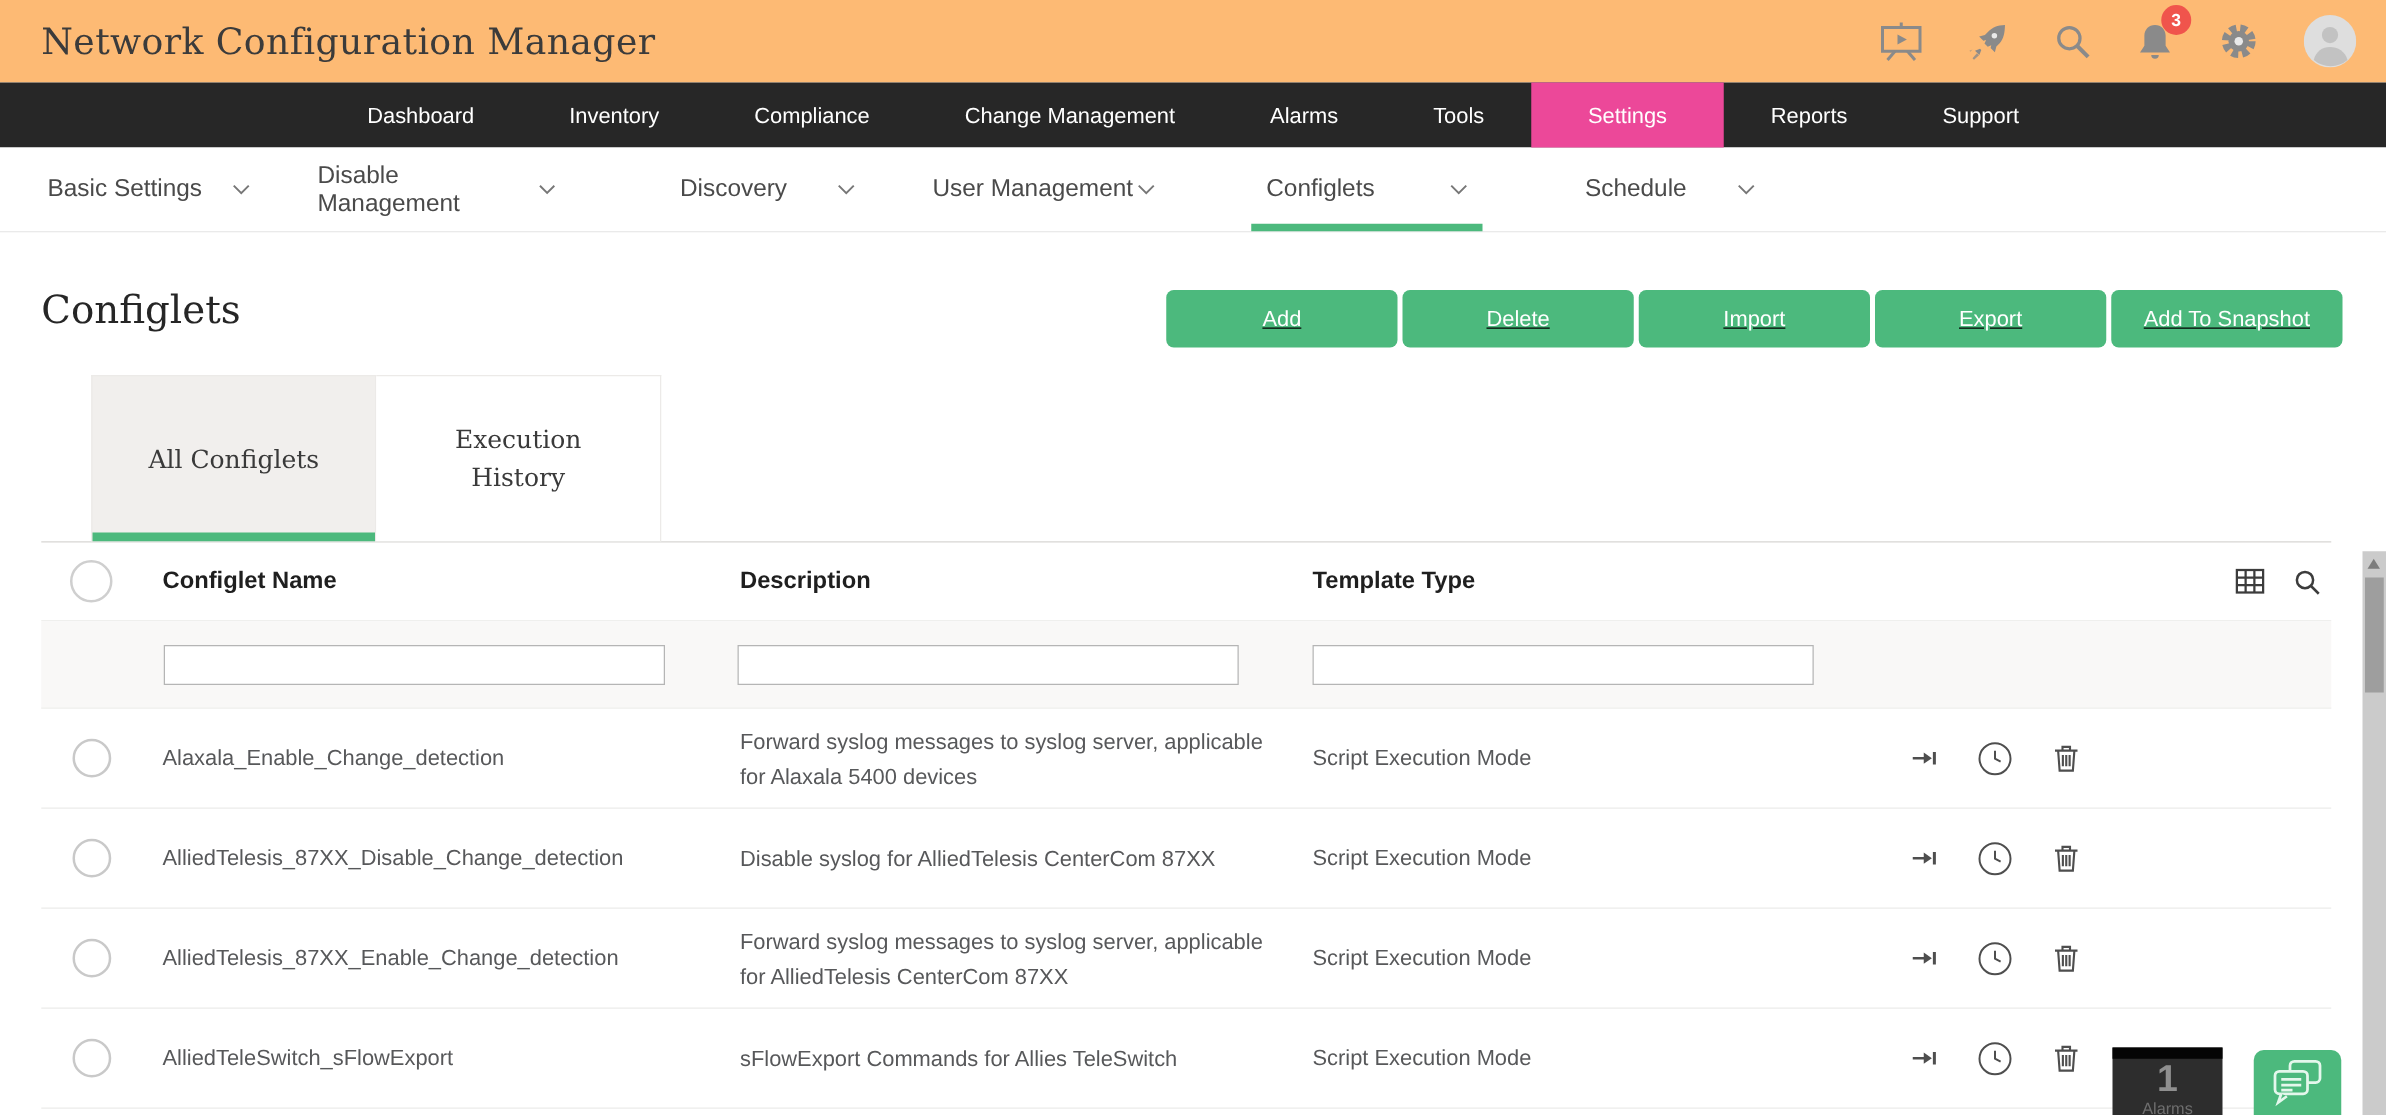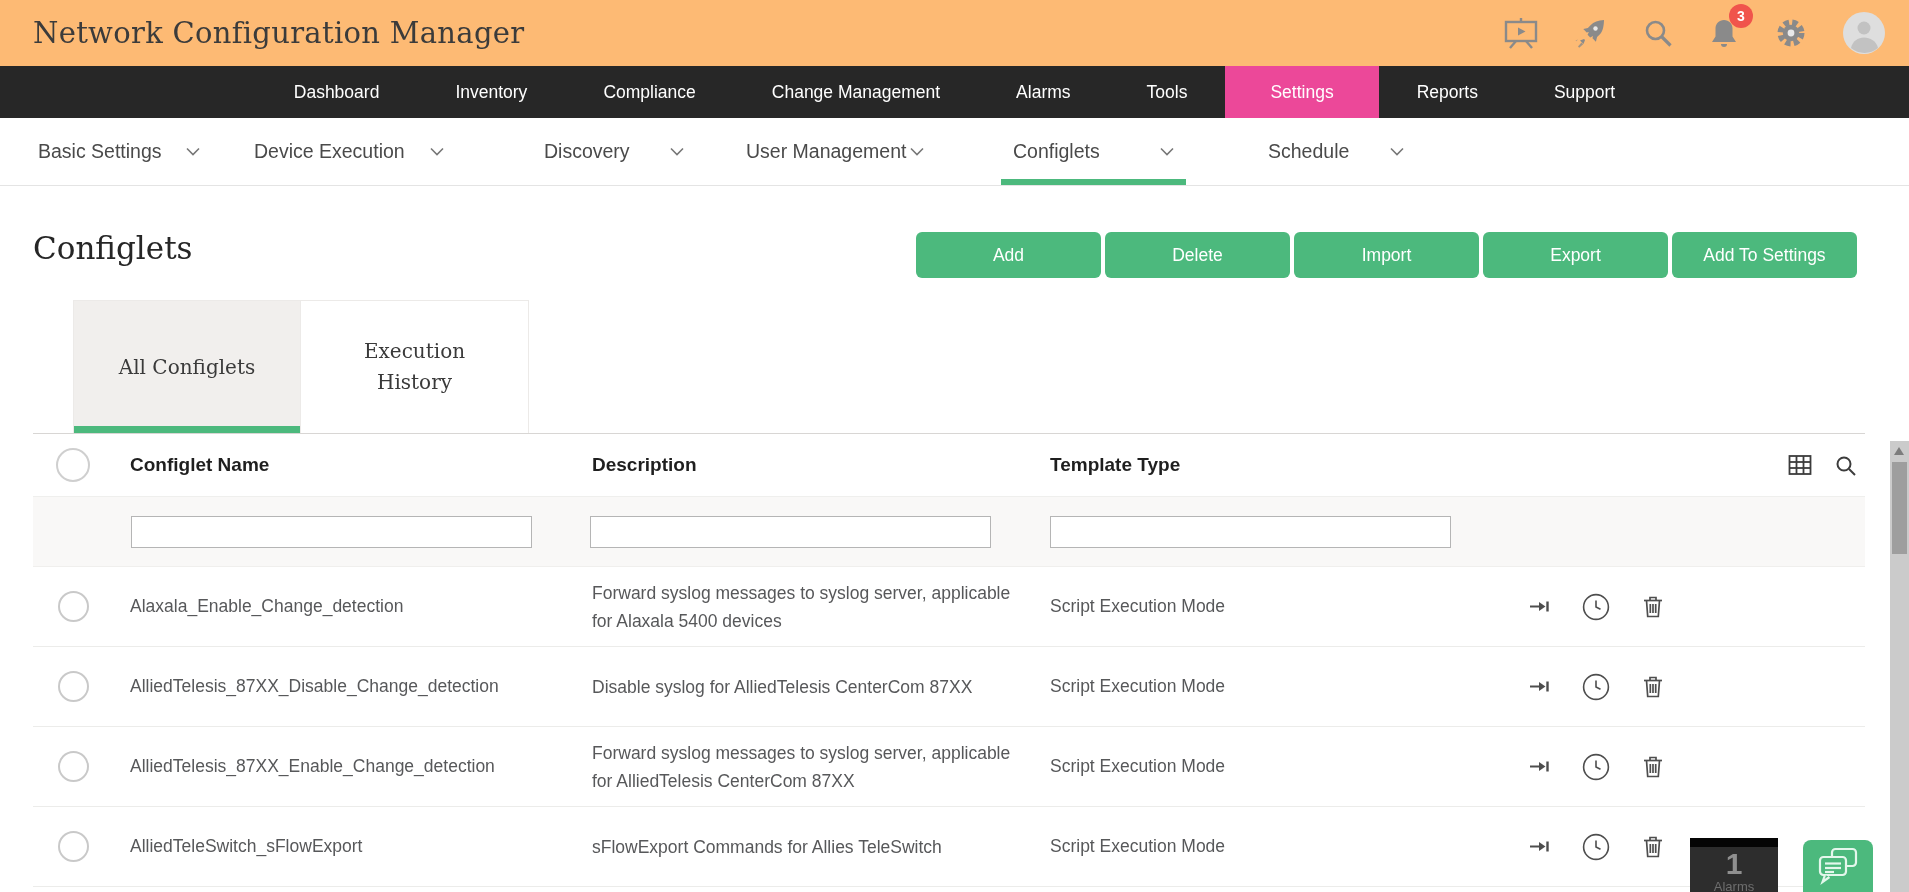--- a/index.html
+++ b/index.html
@@ -36,21 +36,21 @@
   .subnav-item:nth-child(5){ margin-left:65px; width:185px; }
   .subnav-item:nth-child(6){ margin-left:70px; width:160px; }
   .subnav-item:nth-child(7){ margin-left:54px; width:187px; }
   .subnav-item.active::after { content:""; position:absolute; left:0; right:0;
                  bottom:0; height:6px; background:#4cb97d; }
 
   
   .page-head { position:relative; height:114px; background:#fff; }
   .page-title { position:absolute; left:33px; top:44px; font-family:"DejaVu Serif", serif;
                 font-weight:normal; font-size:31px; color:#262626; }
-  .actions { position:absolute; right:52px; top:46px; display:flex; gap:4px; }
+  .actions { position:absolute; right:35px; top:46px; display:flex; gap:4px;text-decoration:underline; }
   .btn { width:185px; height:46px; background:#4cb97d; color:#fff; border:none;
          border-radius:6px; font-size:17.5px; font-family:inherit; cursor:pointer; }
 
   
   .tabs-strip { margin-left:33px; width:1832px; height:134px;
                 border-bottom:1px solid #d8d6d4; display:flex;padding-left:40px; }
   .tab { width:228px; border:1px solid #eceae8; border-bottom:none; background:#fff;
          display:flex; align-items:center; justify-content:center; text-align:center;
          font-family:"DejaVu Serif", serif; font-size:20px; color:#3a3a3a;
          position:relative; cursor:pointer; }
@@ -174,21 +174,21 @@
 </nav>
 
 <nav class="subnav">
   <div class="subnav-item">
     <span>Basic Settings</span>
     <svg width="14" height="9" viewBox="0 0 14 9" fill="none" stroke="#777" stroke-width="1.6">
         <path d="M1 1.5 L7 7.5 L13 1.5"></path>
       </svg>
   </div>
   <div class="subnav-item">
-    <span>Device Execution</span>
+    <span>Disable Management</span>
     <svg width="14" height="9" viewBox="0 0 14 9" fill="none" stroke="#777" stroke-width="1.6">
         <path d="M1 1.5 L7 7.5 L13 1.5"></path>
       </svg>
   </div>
   <div class="subnav-item">
     <span>Discovery</span>
     <svg width="14" height="9" viewBox="0 0 14 9" fill="none" stroke="#777" stroke-width="1.6">
         <path d="M1 1.5 L7 7.5 L13 1.5"></path>
       </svg>
   </div>
@@ -212,21 +212,21 @@
   </div>
 </nav>
 
 <section class="page-head">
   <h2 class="page-title">Configlets</h2>
   <div class="actions">
     <button class="btn">Add</button>
     <button class="btn">Delete</button>
     <button class="btn">Import</button>
     <button class="btn">Export</button>
-    <button class="btn">Add To Settings</button>
+    <button class="btn">Add To Snapshot</button>
   </div>
 </section>
 
 <div class="tabs-strip">
   <div class="tab active">
     <span>All Configlets</span>
   </div>
   <div class="tab">
     <span class="wrap2">Execution History</span>
   </div>

